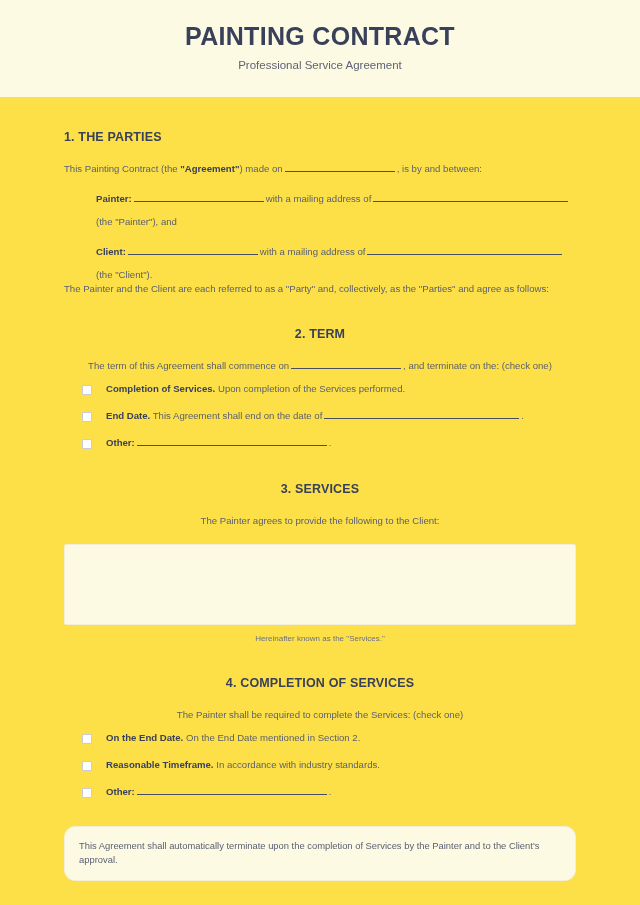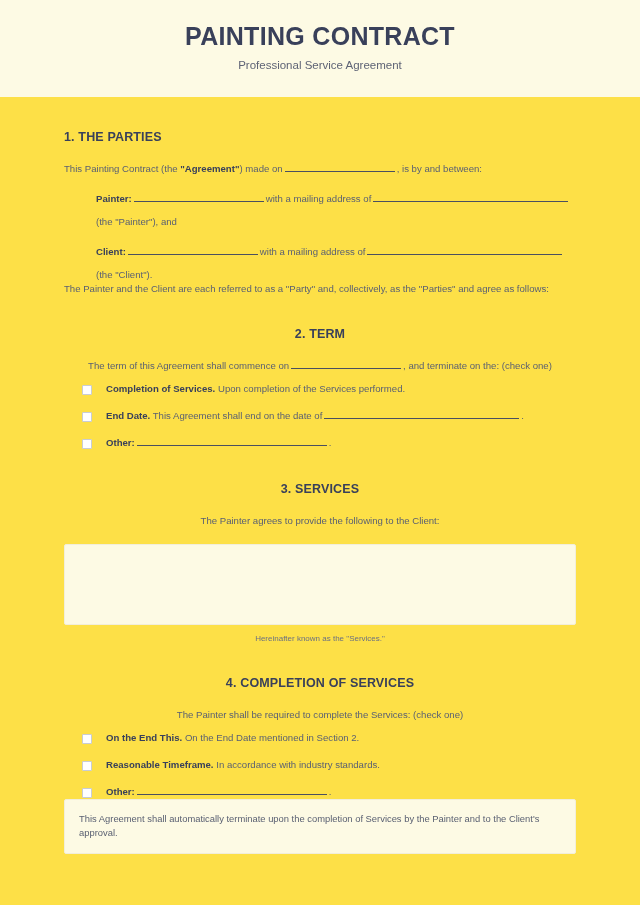--- a/index.html
+++ b/index.html
@@ -153,23 +153,24 @@
   }
   .small-note {
     font-size: 8px;
     color: #6b7080;
     margin: 9px 0 0 0;
     line-height: 1.3;
   }
 
   
   .callout {
+    margin-top: 27px;
     background: #fdfae4;
     border: 1px solid #f2eeda;
-    border-radius: 2px;
+    border-radius: 11px;
     padding: 12px 14px 13px 14px;
     box-sizing: border-box;
   }
   .callout p {
     margin: 0;
     font-size: 9.4px;
     line-height: 1.5;
     color: #5a6072;
   }
 </style>
@@ -234,21 +235,21 @@
     </div>
 
     <div class="section sec-gap">
       <h2 class="sec-title">4. COMPLETION OF SERVICES</h2>
       <p class="para tight">The Painter shall be required to complete the Services: (check one)</p>
 
       <div class="options">
 
         <div class="option-row">
           <span class="checkbox"></span>
-          <span class="option-text"><b>On the End This.</b> <span>On the End Date mentioned in Section 2.</span></span>
+          <span class="option-text"><b>On the End Date.</b> <span>On the End Date mentioned in Section 2.</span></span>
         </div>
 
         <div class="option-row">
           <span class="checkbox"></span>
           <span class="option-text"><b>Reasonable Timeframe.</b> <span>In accordance with industry standards.</span></span>
         </div>
 
         <div class="option-row">
           <span class="checkbox"></span>
           <span class="option-text"><b>Other:</b><span class="blank w190"></span><span>.</span></span>

